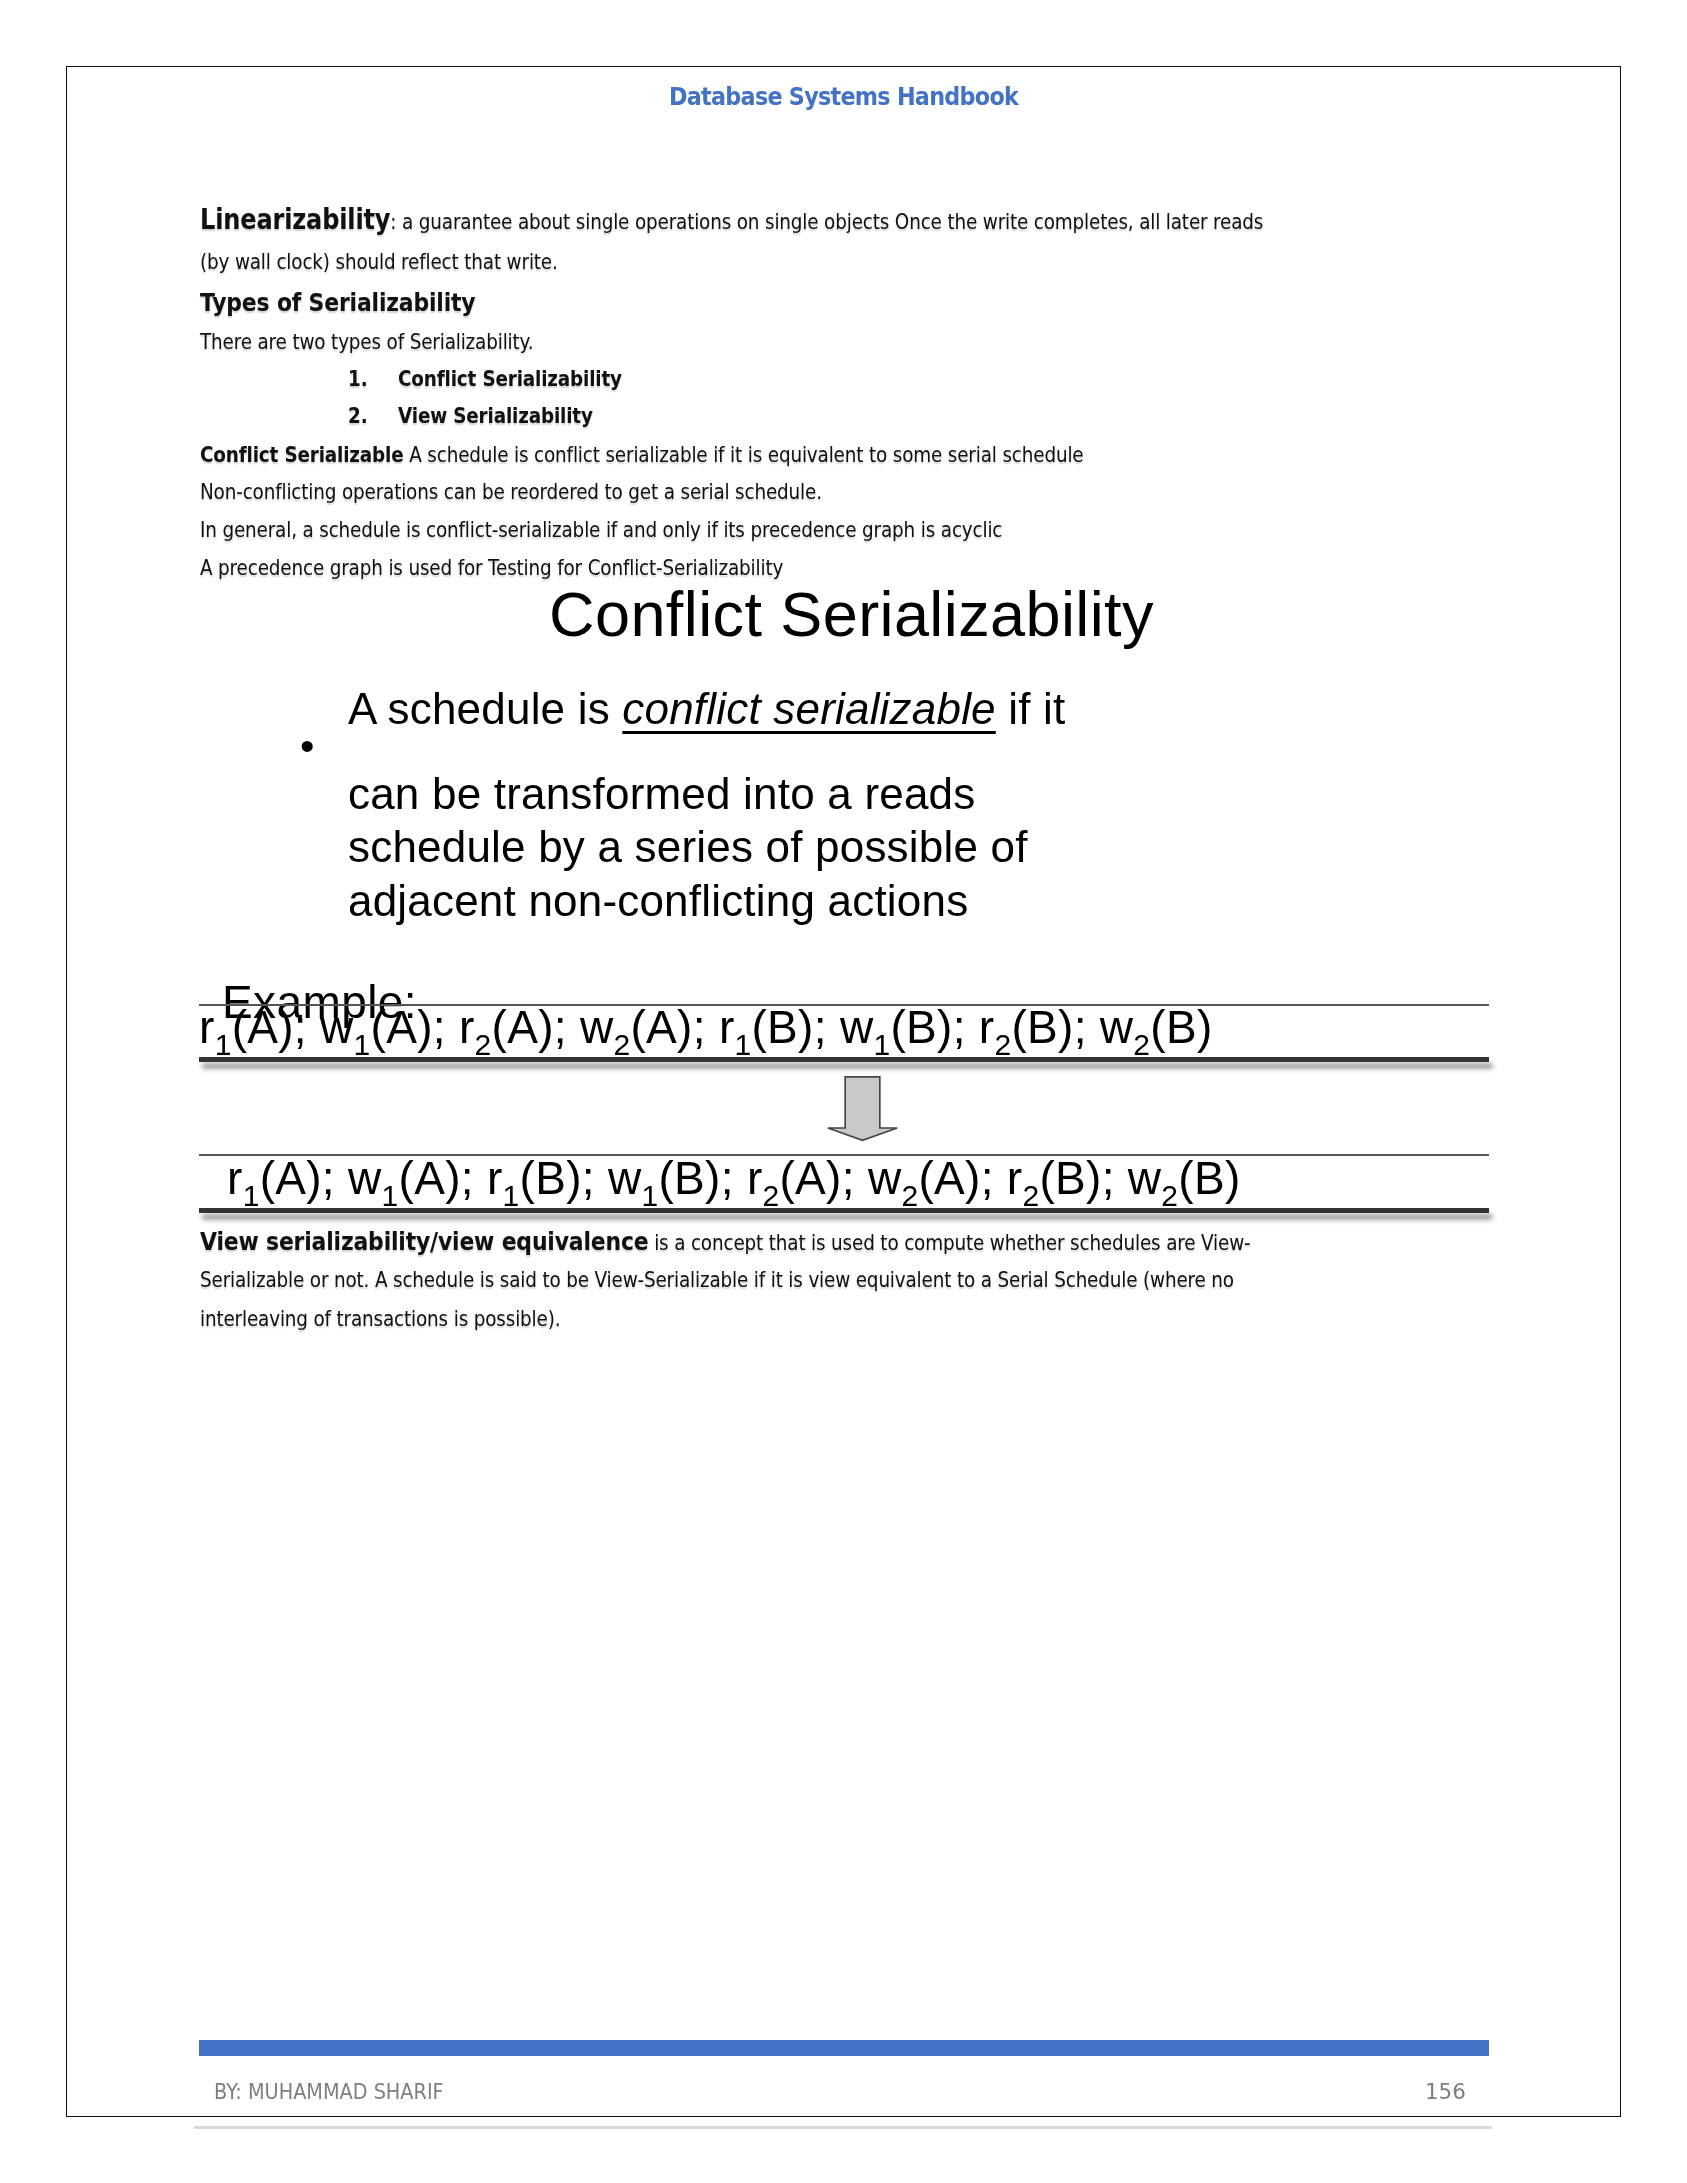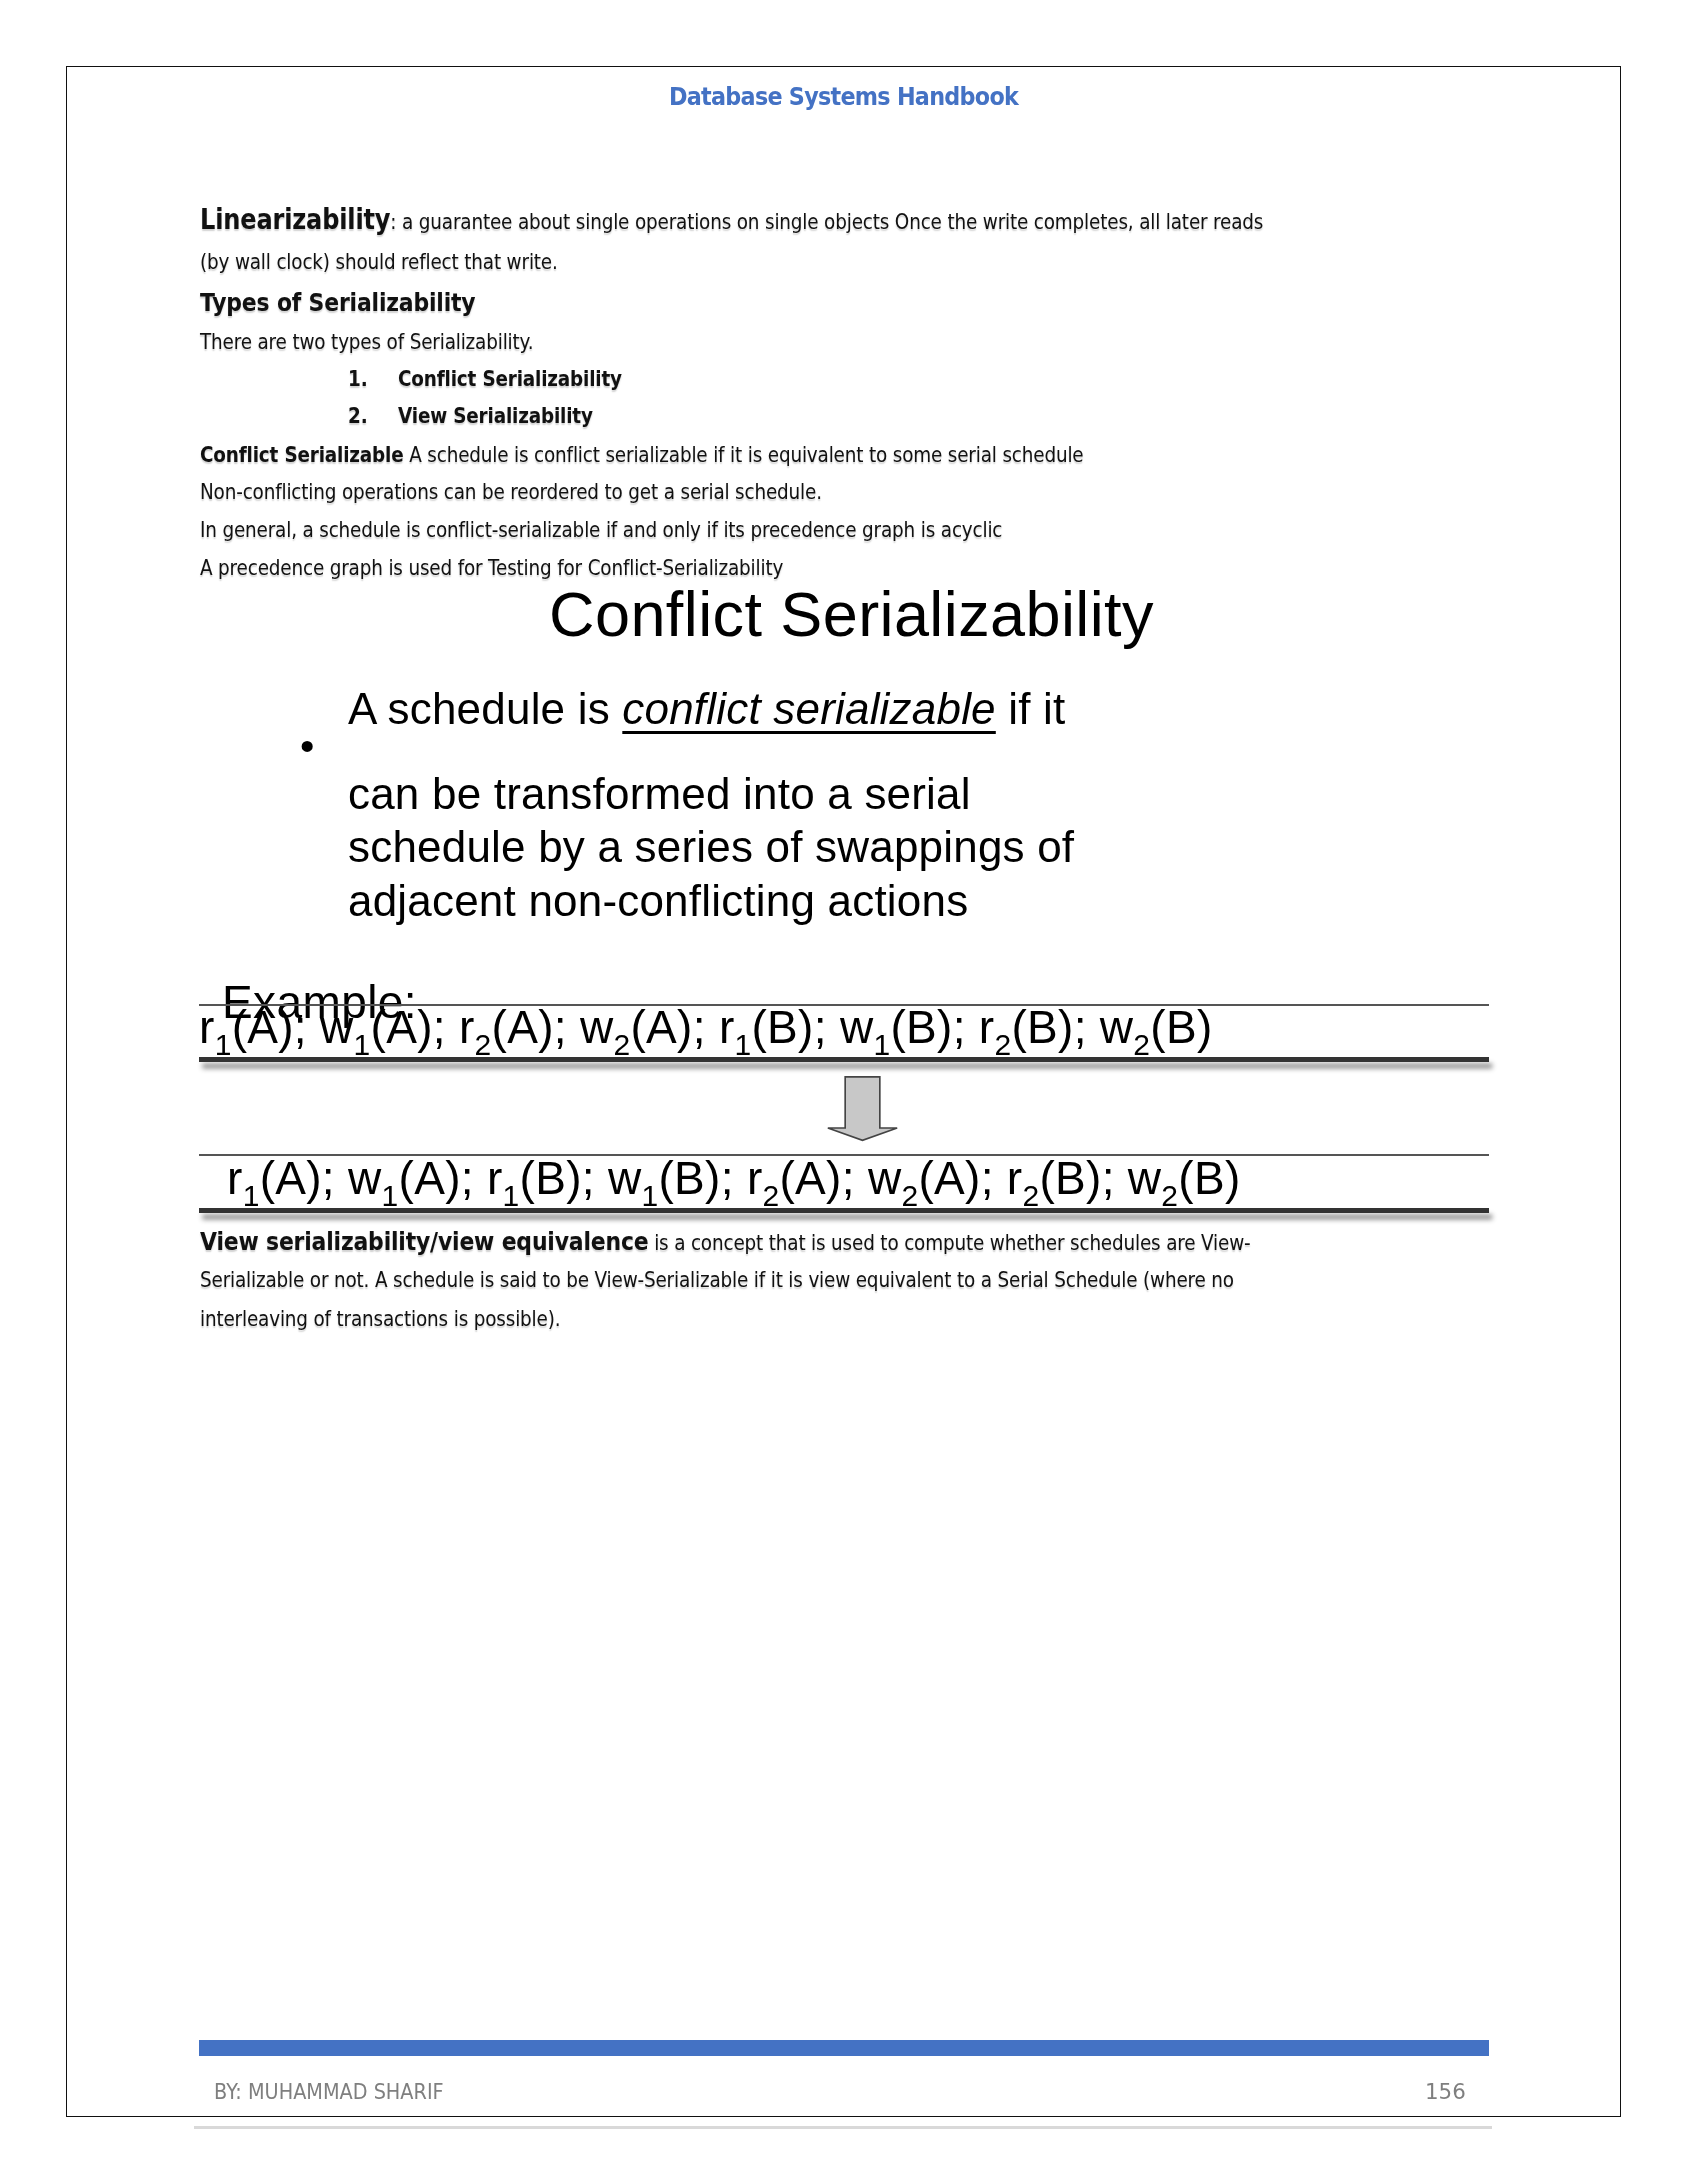--- a/index.html
+++ b/index.html
@@ -48,22 +48,22 @@
 
 <div class="abs body" style="left:200px; top:442px;"><span class="b">Conflict Serializable</span><span> A schedule is conflict serializable if it is equivalent to some serial schedule</span></div>
 <div class="abs body" style="left:200px; top:479px;">Non-conflicting operations can be reordered to get a serial schedule.</div>
 <div class="abs body" style="left:200px; top:517px;">In general, a schedule is conflict-serializable if and only if its precedence graph is acyclic</div>
 <div class="abs body" style="left:200px; top:555px;">A precedence graph is used for Testing for Conflict-Serializability</div>
 
 <div class="abs slide slide-title">Conflict Serializability</div>
 
 <div class="abs slide bullet-dot">•</div>
 <div class="abs slide bullet-line" style="top:684px;"><span>A schedule is </span><em>conflict serializable</em><span> if it</span></div>
-<div class="abs slide bullet-line" style="top:769px;">can be transformed into a serial</div>
-<div class="abs slide bullet-line" style="top:822px;">schedule by a series of swappings of</div>
+<div class="abs slide bullet-line" style="top:769px;">can be transformed into a reads</div>
+<div class="abs slide bullet-line" style="top:822px;">schedule by a series of possible of</div>
 <div class="abs slide bullet-line" style="top:876px;text-align:right;">adjacent non-conflicting actions</div>
 
 <div class="abs slide example">Example:</div>
 
 <div class="rule-top" style="top:1004px;"></div>
 <div class="abs slide sched" style="top:1000px;" id="sched-before"><span>r<sub>1</sub>(A); </span><span>w<sub>1</sub>(A); </span><span>r<sub>2</sub>(A); </span><span>w<sub>2</sub>(A); </span><span>r<sub>1</sub>(B); </span><span>w<sub>1</sub>(B); </span><span>r<sub>2</sub>(B); </span><span>w<sub>2</sub>(B)</span></div>
 <div class="rule-bottom" style="top:1057px;"></div>
 
 <svg class="arrow" viewBox="0 0 88 80">
   <polygon points="23,1 65,1 65,63 86,63 44,78 2,63 23,63" fill="#c8c8c8" stroke="#444" stroke-width="2"></polygon>

